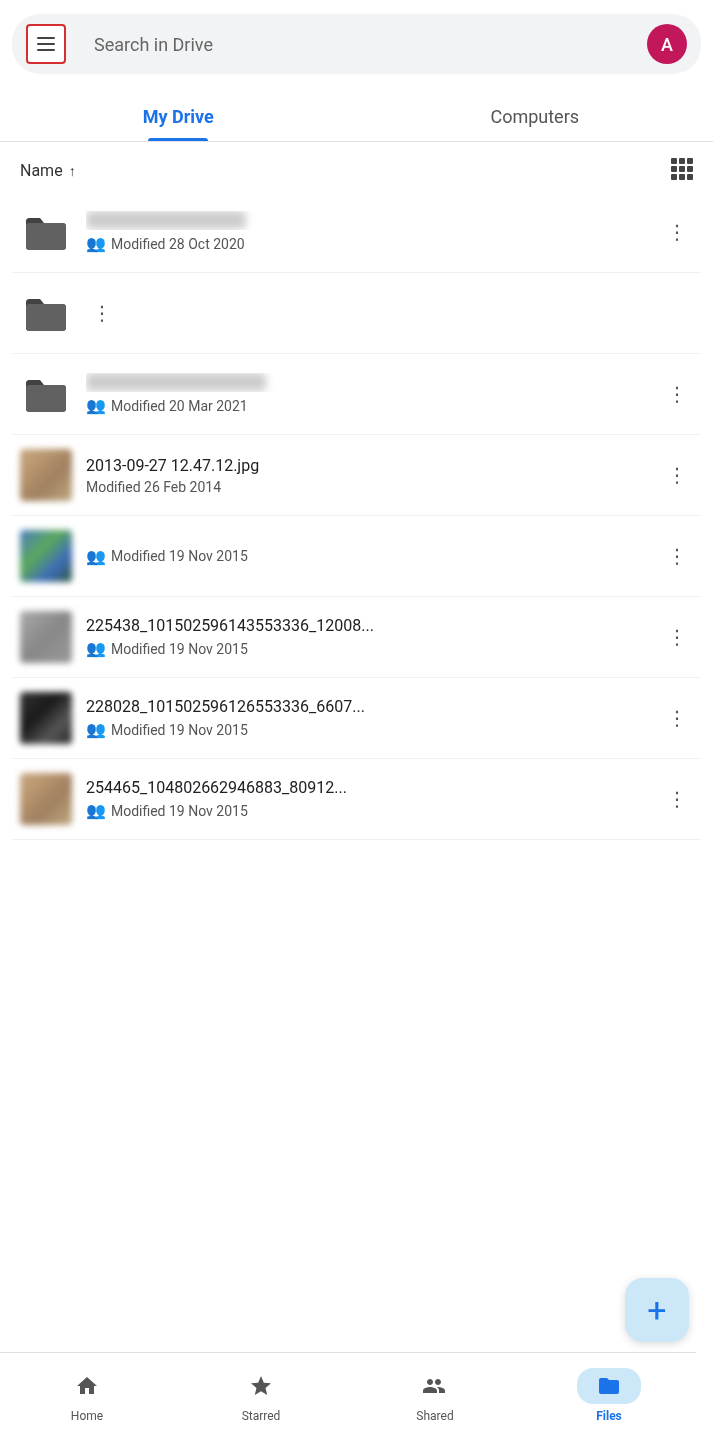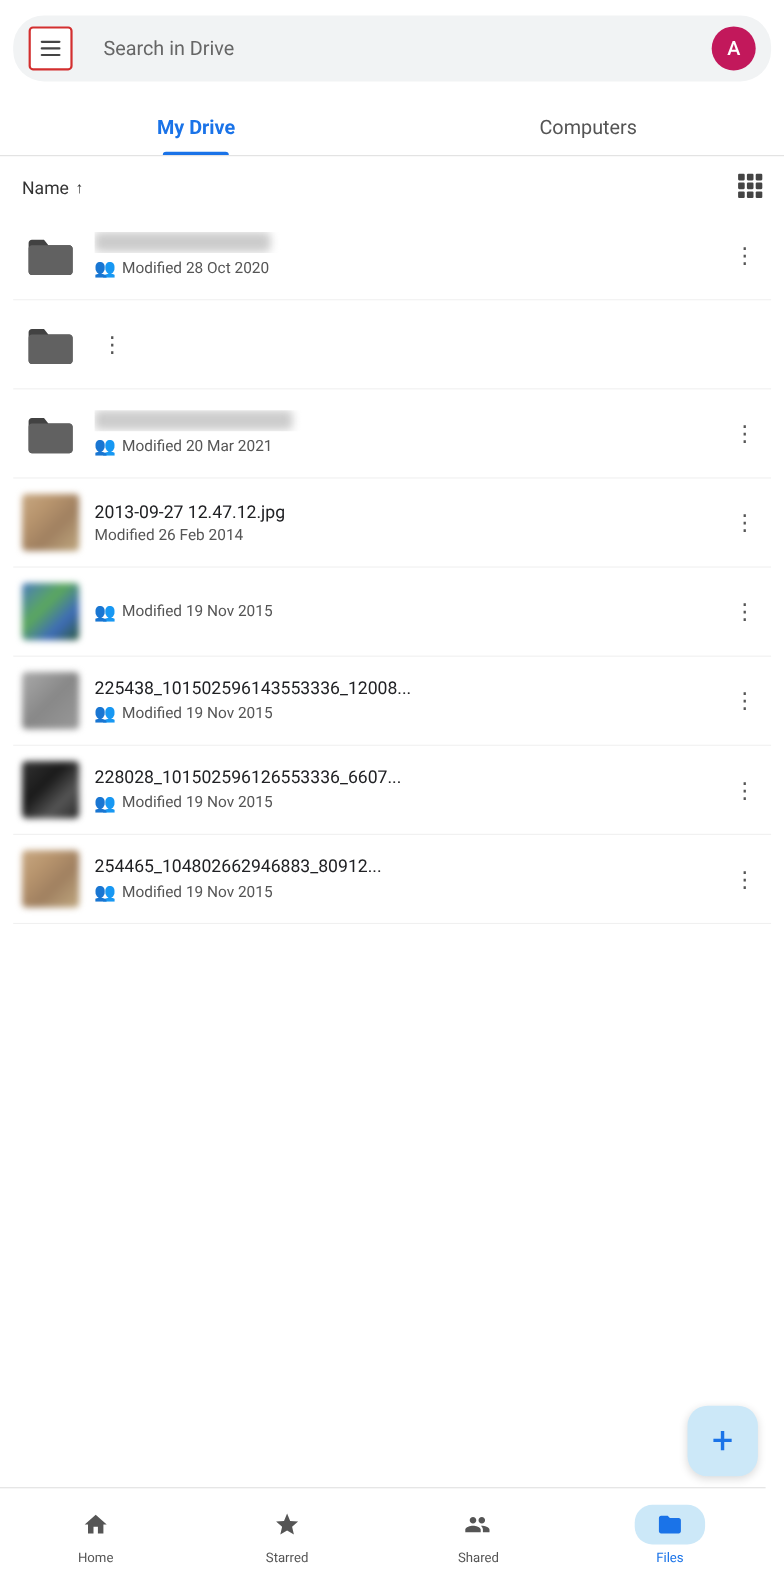--- a/index.html
+++ b/index.html
@@ -464,16 +464,16 @@
     </div>
     <span class="nav-label">Shared</span>
   </div>
 
   <div class="nav-item active">
     <div class="nav-icon-wrap" style="background:#cce8f8; border-radius:16px; padding:6px 20px;">
       <svg width="24" height="24" viewBox="0 0 24 24" fill="none">
         <path d="M10 4H4c-1.1 0-1.99.9-1.99 2L2 18c0 1.1.9 2 2 2h16c1.1 0 2-.9 2-2V8c0-1.1-.9-2-2-2h-8l-2-2z" fill="#1a73e8"></path>
       </svg>
     </div>
-    <span class="nav-label" style="color:#1a73e8;">Files</span>
+    <span class="nav-label" style="color:#1a73e8;font-weight:bold;">Files</span>
   </div>
 
 </div>
 
 </body></html>

